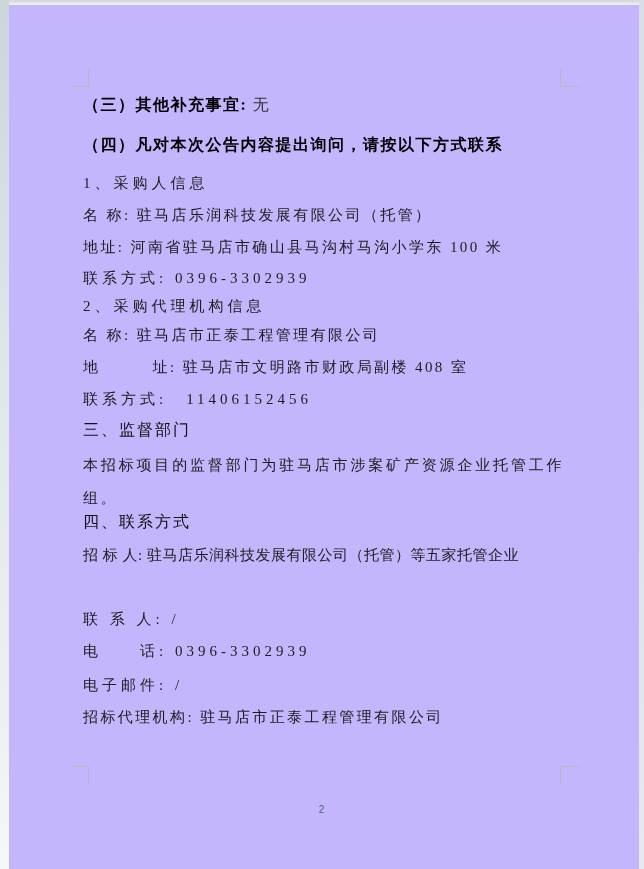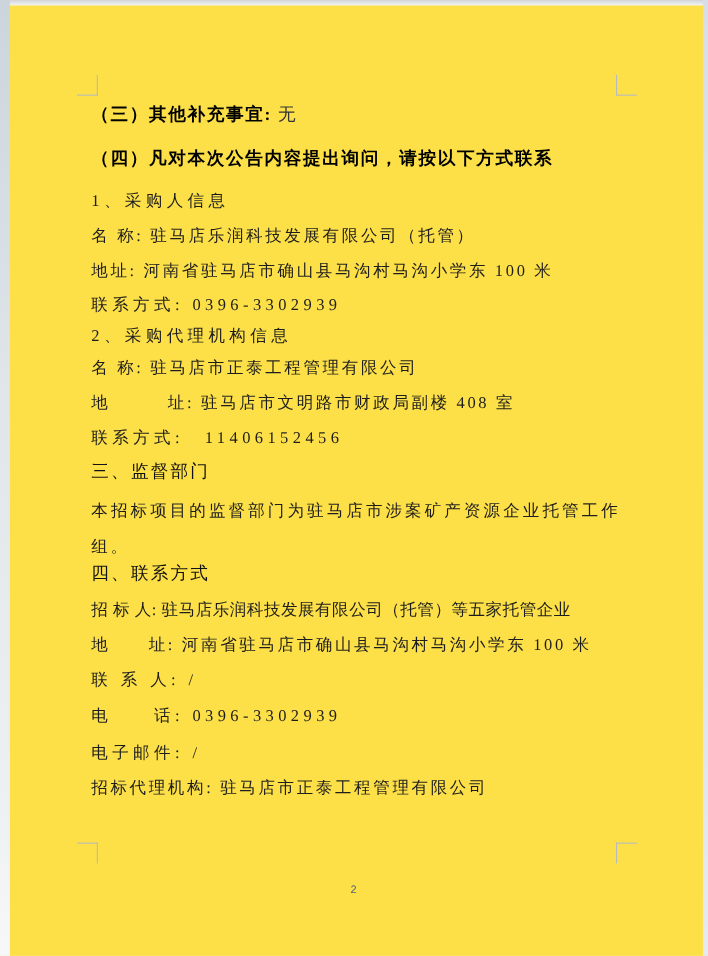--- a/index.html
+++ b/index.html
@@ -2,21 +2,21 @@
 <html><head>
 <meta charset="utf-8">
 <style>
   html, body { margin: 0; padding: 0; }
   body {
     width: 644px; height: 869px;
     background: #ffffff;
     overflow: hidden;
     font-family: "Liberation Serif", serif;
   }
-  .stage { position: relative; width: 644px; height: 869px; background: #fde047; }
+  .stage { position: relative; width: 644px; height: 869px; background: #c4b5fd; }
 
   
   .edge { position: absolute; }
   .edge-top   { left: 0; top: 0; width: 644px; height: 5px;
                 background: linear-gradient(to bottom, #d2d5d8, #f2f3f4); }
   .edge-left  { left: 0; top: 0; width: 9px; height: 869px;
                 background: linear-gradient(to bottom, #ccd5dc, #dfe5e9 40%, #eef1f3 85%, #f6f7f8); }
   .edge-right { right: 0; top: 0; width: 5px; height: 869px;
                 background: linear-gradient(to bottom, #d8dde6, #dee2ea 60%, #e6e9ef); }
 
@@ -78,21 +78,20 @@
       <div class="ln" style="top:300px"><span>联系方式:　</span><span>11406152456</span></div>
 
       <div class="ln hh" style="top:331px">三、监督部门</div>
 
       <div class="para">本招标项目的监督部门为驻马店市涉案矿产资源企业托管工作组。</div>
 
       <div class="ln hh" style="top:423px">四、联系方式</div>
 
       <div class="ln bt" style="top:456px"><span>招 标 人: </span><span>驻马店乐润科技发展有限公司（托管）等五家托管企业</span></div>
 
-      <div class="ln bm" style="top:488px"><span>地　　址: </span><span>河南省驻马店市确山县马沟村马沟小学东 100 米</span></div>
 
       <div class="ln" style="top:520px"><span>联 系 人: </span><span>/</span></div>
 
       <div class="ln" style="top:552px"><span>电　　话: </span><span>0396-3302939</span></div>
 
       <div class="ln" style="top:586px"><span>电子邮件: </span><span>/</span></div>
 
       <div class="ln bm" style="top:618px"><span>招标代理机构: </span><span>驻马店市正泰工程管理有限公司</span></div>
 
 

